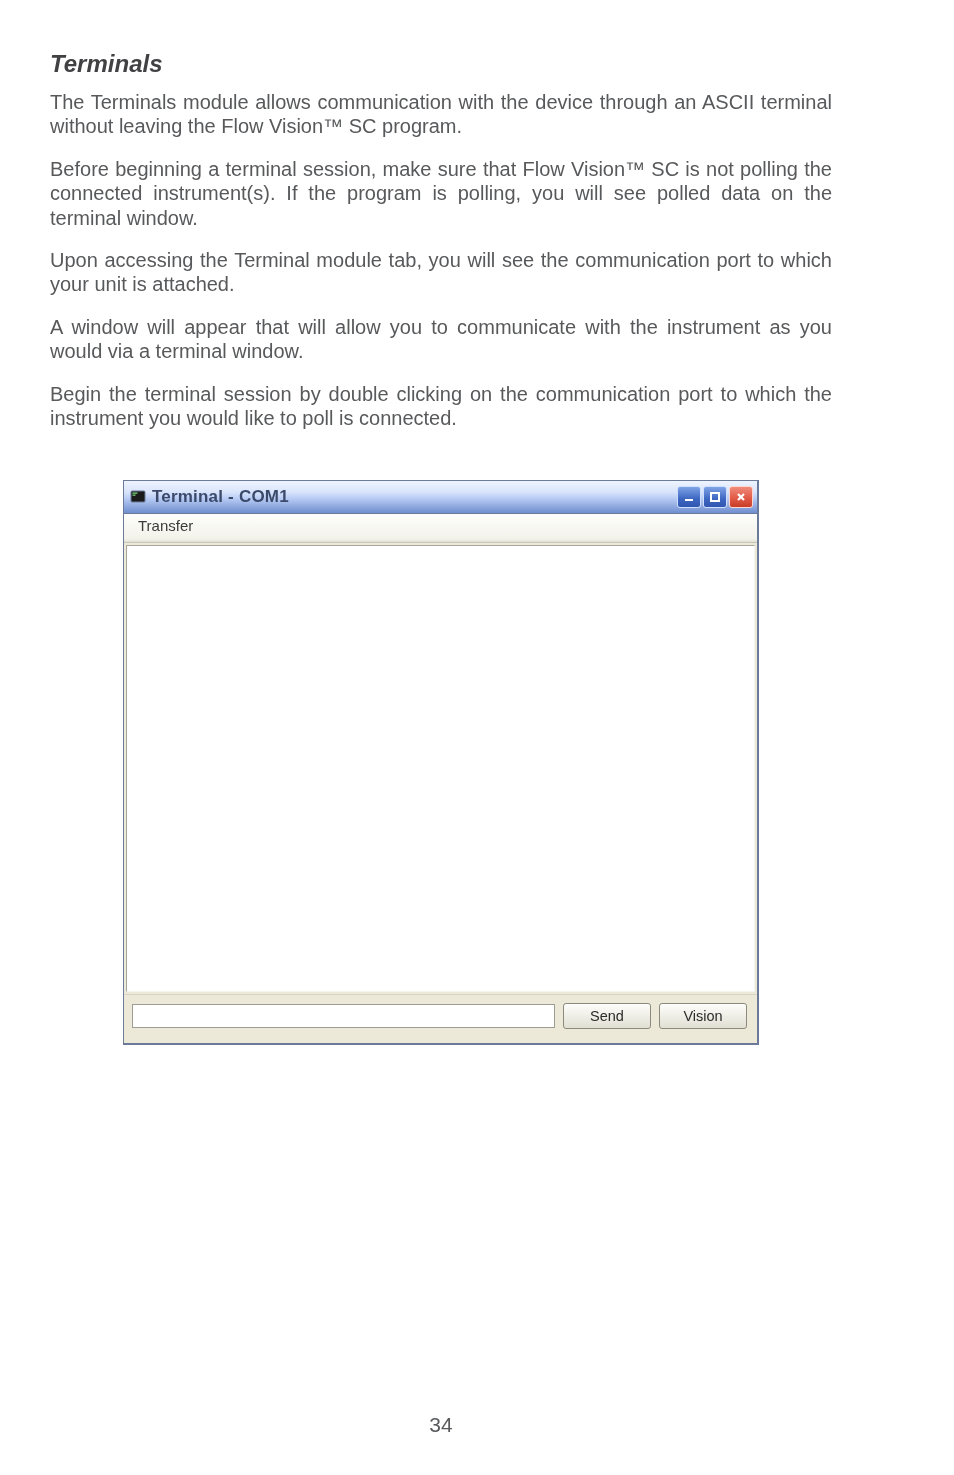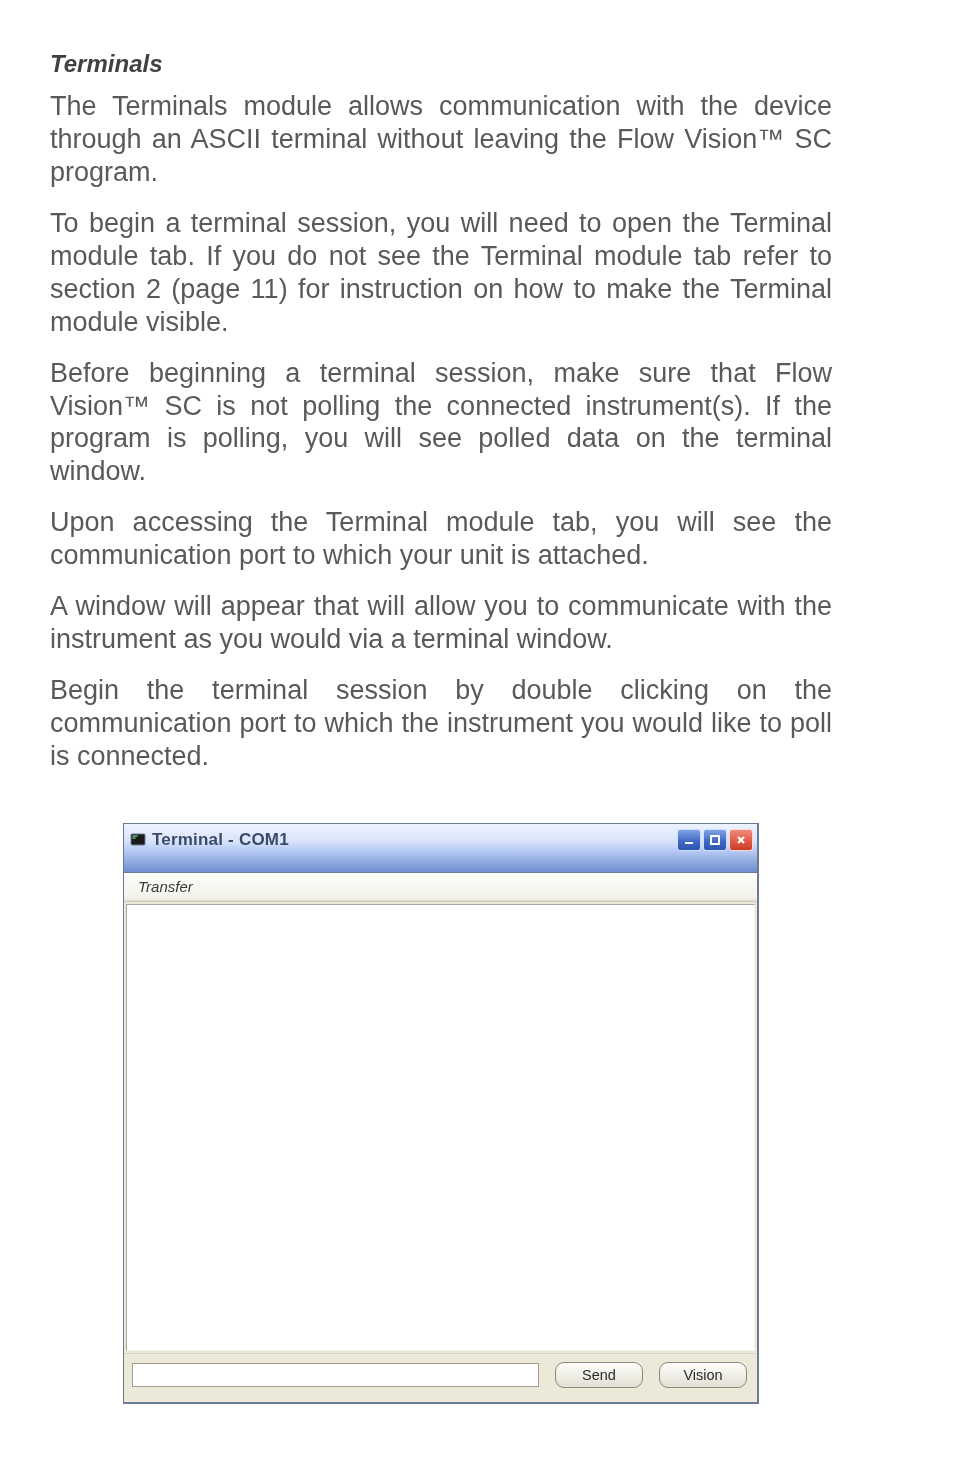--- a/index.html
+++ b/index.html
@@ -16,21 +16,21 @@
     padding: 50px 50px 0 50px;
   }
   .section-title {
     font-weight: bold;
     font-style: italic;
     font-size: 24px;
     color: #414042;
     margin-bottom: 12px;
   }
   .para {
-    font-size: 27px;
+    font-size: 20px;
     line-height: 1.22;
     color: #58595b;
     margin-bottom: 18px;
     text-align: justify;
   }
   .para:last-of-type { margin-bottom: 0; }
 
   
   .shot-wrap {
     display: flex;
@@ -44,21 +44,21 @@
     border-bottom: 2px solid #6b7a99;
     background: #ece9d8;
     box-shadow: 0 0 0 0;
   }
   .titlebar {
     height: 32px;
     background: linear-gradient(180deg,#eef3ff 0%,#d9e4fb 35%,#b7cbf4 55%,#6f8ecf 100%);
     border-bottom: 1px solid #6b7a99;
     display: flex;
     align-items: center;
-    padding: 0 4px 16px 6px;
+    padding: 0 4px 0 6px;
     gap: 6px;
   }
   .app-icon {
     width: 16px;
     height: 16px;
     flex: 0 0 16px;
   }
   .title-text {
     font-family: "Tahoma", Arial, sans-serif;
     font-weight: bold;
@@ -91,23 +91,22 @@
     background: linear-gradient(180deg,#f08b7a 0%,#e25b47 55%,#c73d27 100%);
     border-color: #ffd7cf;
   }
   .winbtn svg { display:block; }
 
   .menubar {
     height: 28px;
     background: linear-gradient(180deg,#fdfdfb 0%,#f3f2ea 90%,#e1dfd2 100%);
     border-bottom: 1px solid #c9c7ba;
     display: flex;
-    align-items: center;
+    align-items: flex-start;
     padding: 0 8px;
-    font-style: italic;
   }
   .menuitem {
     font-family: "Tahoma", Arial, sans-serif;
     font-size: 15px;
     color: #3b3b3b;
     padding: 3px 6px;
   }
   .terminal-area {
     height: 445px;
     background: #ffffff;
@@ -132,30 +131,29 @@
     background: #ffffff;
     box-sizing: border-box;
     padding: 0 4px;
     font-family: "Tahoma", Arial, sans-serif;
     font-size: 14px;
   }
   .xpbtn {
     width: 88px;
     height: 26px;
     border: 1px solid #8a8a7d;
-    border-radius: 9px;
+    border-radius: 3px;
     background: linear-gradient(180deg,#fdfdfb 0%,#efeee6 50%,#e2e0d4 100%);
     font-family: "Tahoma", Arial, sans-serif;
     font-size: 14.5px;
     color: #2b2b2b;
     display: flex;
     align-items: center;
     justify-content: center;
     box-sizing: border-box;
-    margin-left: 8px;
   }
   .page-number {
     position: absolute;
     left: 0;
     right: 0;
     bottom: 38px;
     text-align: center;
     font-size: 21px;
     color: #58595b;
   }
@@ -166,21 +164,20 @@
   }
 </style>
 </head>
 <body>
 
 <div class="root">
   <div class="page">
     <div class="section-title">Terminals</div>
 
     <div class="para">The Terminals module allows communication with the device through an ASCII terminal without leaving the Flow Vision™ SC program.</div>
-    <div class="para">To begin a terminal session, you will need to open the Terminal module tab. If you do not see the Terminal module tab refer to section 2 (page 11) for instruction on how to make the Terminal module visible.</div>
     <div class="para">Before beginning a terminal session, make sure that Flow Vision™ SC is not polling the connected instrument(s). If the program is polling, you will see polled data on the terminal window.</div>
     <div class="para">Upon accessing the Terminal module tab, you will see the communication port to which your unit is attached.</div>
     <div class="para">A window will appear that will allow you to communicate with the instrument as you would via a terminal window.</div>
     <div class="para">Begin the terminal session by double clicking on the communication port to which the instrument you would like to poll is connected.</div>
 
     <div class="shot-wrap">
       <div class="win">
         <div class="titlebar">
           <span class="app-icon">
             <svg viewBox="0 0 16 16" width="16" height="16">
@@ -215,13 +212,14 @@
         <div class="terminal-area"></div>
         <div class="bottombar">
           <input class="cmd-input" type="text" value="" style="">
           <div class="xpbtn">Send</div>
           <div class="xpbtn">Vision</div>
         </div>
       </div>
     </div>
   </div>
 
+  <div class="page-number">34</div>
 </div>
 
 </body></html>

